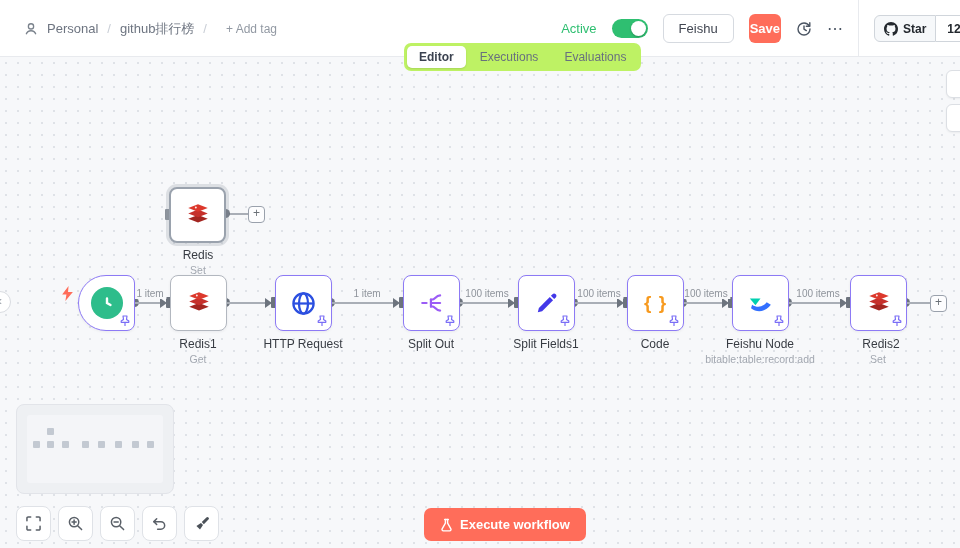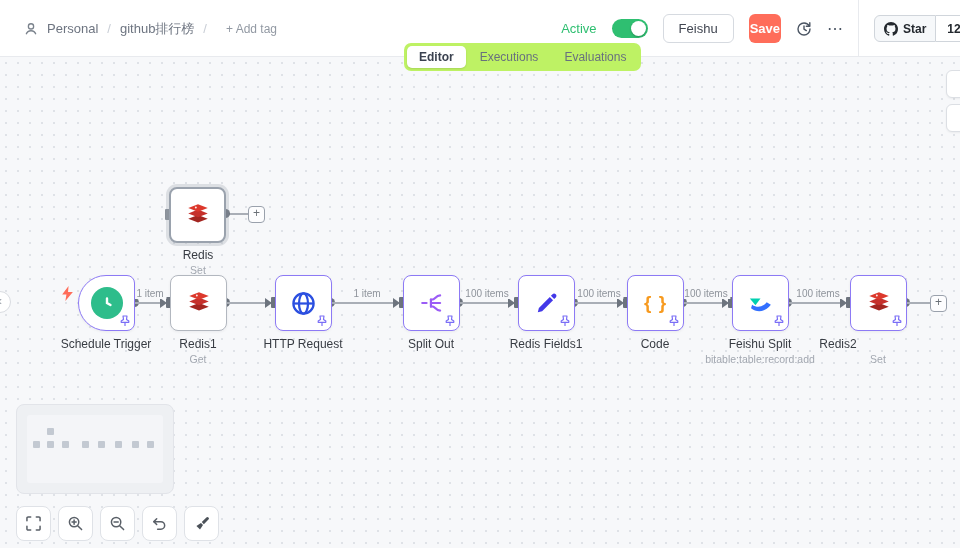--- a/index.html
+++ b/index.html
@@ -163,21 +163,20 @@
     <div class="clockwrap">
       <svg width="18" height="18" viewBox="0 0 18 18" fill="none" stroke="#fff" stroke-width="2.4" stroke-linecap="round">
         <path d="M9 4.5 V9 L12.5 11"></path>
       </svg>
     </div>
     <svg class="pin" width="12" height="13" viewBox="0 0 12 13" fill="none" stroke="#7a6ef6" stroke-width="1.2" stroke-linejoin="round">
       <path d="M4 1h4l-.5 3.4 2.3 1.7v1.2H2.2V6.1l2.3-1.7z"></path>
         <path d="M6 7.4v3.6"></path>
     </svg>
   </div>
-  <div class="nlabel" style="left:26px">Schedule Trigger</div>
 
   <div class="node gray" style="left:170px">
     <svg width="26" height="26" viewBox="0 0 24 24">
       <polygon points="12,12 21,15.5 12,19 3,15.5" fill="#a32520"></polygon>
       <polygon points="12,7 21,10.5 12,14 3,10.5" fill="#c6302b"></polygon>
       <polygon points="12,2 21,5.5 12,9 3,5.5" fill="#dc382c"></polygon>
       <circle cx="10" cy="5" r="0.9" fill="#fff" opacity="0.9"></circle>
     </svg>
   </div>
   <div class="nlabel" style="left:118px">Redis1</div>
@@ -214,57 +213,57 @@
   <div class="node" style="left:518px">
     <svg width="26" height="26" viewBox="0 0 24 24" fill="#4338e8">
       <path d="M4.5 16.5 14.6 6.4l3 3L7.5 19.5 3.5 20.5z"></path>
       <path d="M15.6 5.4l1.5-1.5c.8-.8 2.1-.8 2.9 0l.1.1c.8.8.8 2.1 0 2.9l-1.5 1.5z"></path>
     </svg>
     <svg class="pin" width="12" height="13" viewBox="0 0 12 13" fill="none" stroke="#7a6ef6" stroke-width="1.2" stroke-linejoin="round">
       <path d="M4 1h4l-.5 3.4 2.3 1.7v1.2H2.2V6.1l2.3-1.7z"></path>
         <path d="M6 7.4v3.6"></path>
     </svg>
   </div>
-  <div class="nlabel" style="left:466px">Redis Fields1</div>
+  <div class="nlabel" style="left:466px">Split Fields1</div>
 
   <div class="node" style="left:627px">
     <span class="braces">{ }</span>
     <svg class="pin" width="12" height="13" viewBox="0 0 12 13" fill="none" stroke="#7a6ef6" stroke-width="1.2" stroke-linejoin="round">
       <path d="M4 1h4l-.5 3.4 2.3 1.7v1.2H2.2V6.1l2.3-1.7z"></path>
         <path d="M6 7.4v3.6"></path>
     </svg>
   </div>
   <div class="nlabel" style="left:575px">Code</div>
 
   <div class="node" style="left:732px">
     <svg width="27" height="27" viewBox="0 0 24 24">
       <path d="M2.5 7.5h9.5l-4.5 6z" fill="#00d0b0"></path>
       <path d="M4.5 13c4.5 3 9.5 2.2 13-2.2l3.7 2.4c-4.7 6.6-12.5 7.3-17.6 3z" fill="#3370ff"></path>
     </svg>
     <svg class="pin" width="12" height="13" viewBox="0 0 12 13" fill="none" stroke="#7a6ef6" stroke-width="1.2" stroke-linejoin="round">
       <path d="M4 1h4l-.5 3.4 2.3 1.7v1.2H2.2V6.1l2.3-1.7z"></path>
         <path d="M6 7.4v3.6"></path>
     </svg>
   </div>
-  <div class="nlabel" style="left:680px">Feishu Split</div>
+  <div class="nlabel" style="left:680px">Feishu Node</div>
   <div class="nsub" style="left:670px">bitable:table:record:add</div>
 
   <div class="node" style="left:850px">
     <svg width="26" height="26" viewBox="0 0 24 24">
       <polygon points="12,12 21,15.5 12,19 3,15.5" fill="#a32520"></polygon>
       <polygon points="12,7 21,10.5 12,14 3,10.5" fill="#c6302b"></polygon>
       <polygon points="12,2 21,5.5 12,9 3,5.5" fill="#dc382c"></polygon>
       <circle cx="10" cy="5" r="0.9" fill="#fff" opacity="0.9"></circle>
     </svg>
     <svg class="pin" width="12" height="13" viewBox="0 0 12 13" fill="none" stroke="#7a6ef6" stroke-width="1.2" stroke-linejoin="round">
       <path d="M4 1h4l-.5 3.4 2.3 1.7v1.2H2.2V6.1l2.3-1.7z"></path>
         <path d="M6 7.4v3.6"></path>
     </svg>
   </div>
-  <div class="nlabel" style="left:758px">Redis2</div>
+  <div class="nlabel" style="left:801px">Redis2</div>
   <div class="nsub" style="left:788px">Set</div>
 
   <div class="minimap">
     <div class="inner"></div>
     <div class="msq" style="left:30px;top:23px"></div>
     <div class="msq" style="left:16px;top:36px"></div>
     <div class="msq" style="left:30px;top:36px"></div>
     <div class="msq" style="left:45px;top:36px"></div>
     <div class="msq" style="left:65px;top:36px"></div>
     <div class="msq" style="left:81px;top:36px"></div>
@@ -301,20 +300,27 @@
         <path d="M5 3 2 6l3 3"></path>
     </svg>
   </div>
   <div class="ctrl" style="left:184px">
     <svg width="15" height="15" viewBox="0 0 16 16" fill="#4b5158">
       <path d="M13.2 1.6 8.3 6.5l2.2 2.2 4.9-4.9a1.55 1.55 0 0 0-2.2-2.2z"></path>
       <path d="M7.4 7.4 2.6 10.6l3.8 3.8 3.2-4.8z"></path>
     </svg>
   </div>
 
+  <button class="exec">
+    <svg width="13" height="14" viewBox="0 0 14 15" fill="none" stroke="#fff" stroke-width="1.5" stroke-linecap="round" stroke-linejoin="round">
+      <path d="M5 1.5h4"></path>
+        <path d="M5.8 1.5v4L2.3 11.6A1.5 1.5 0 0 0 3.6 13.8h6.8a1.5 1.5 0 0 0 1.3-2.2L8.2 5.5v-4"></path>
+    </svg>
+    <span>Execute workflow</span>
+  </button>
 </div>
 
 <div class="edge-circle">‹</div>
 <div class="rightbtn" style="top:70px"></div>
 <div class="rightbtn" style="top:104px"></div>
 
 <div class="header">
   <div class="crumbs">
     <svg width="14" height="14" viewBox="0 0 16 16" fill="none" stroke="#7a828c" stroke-width="1.5">
       <circle cx="8" cy="5" r="3"></circle>

